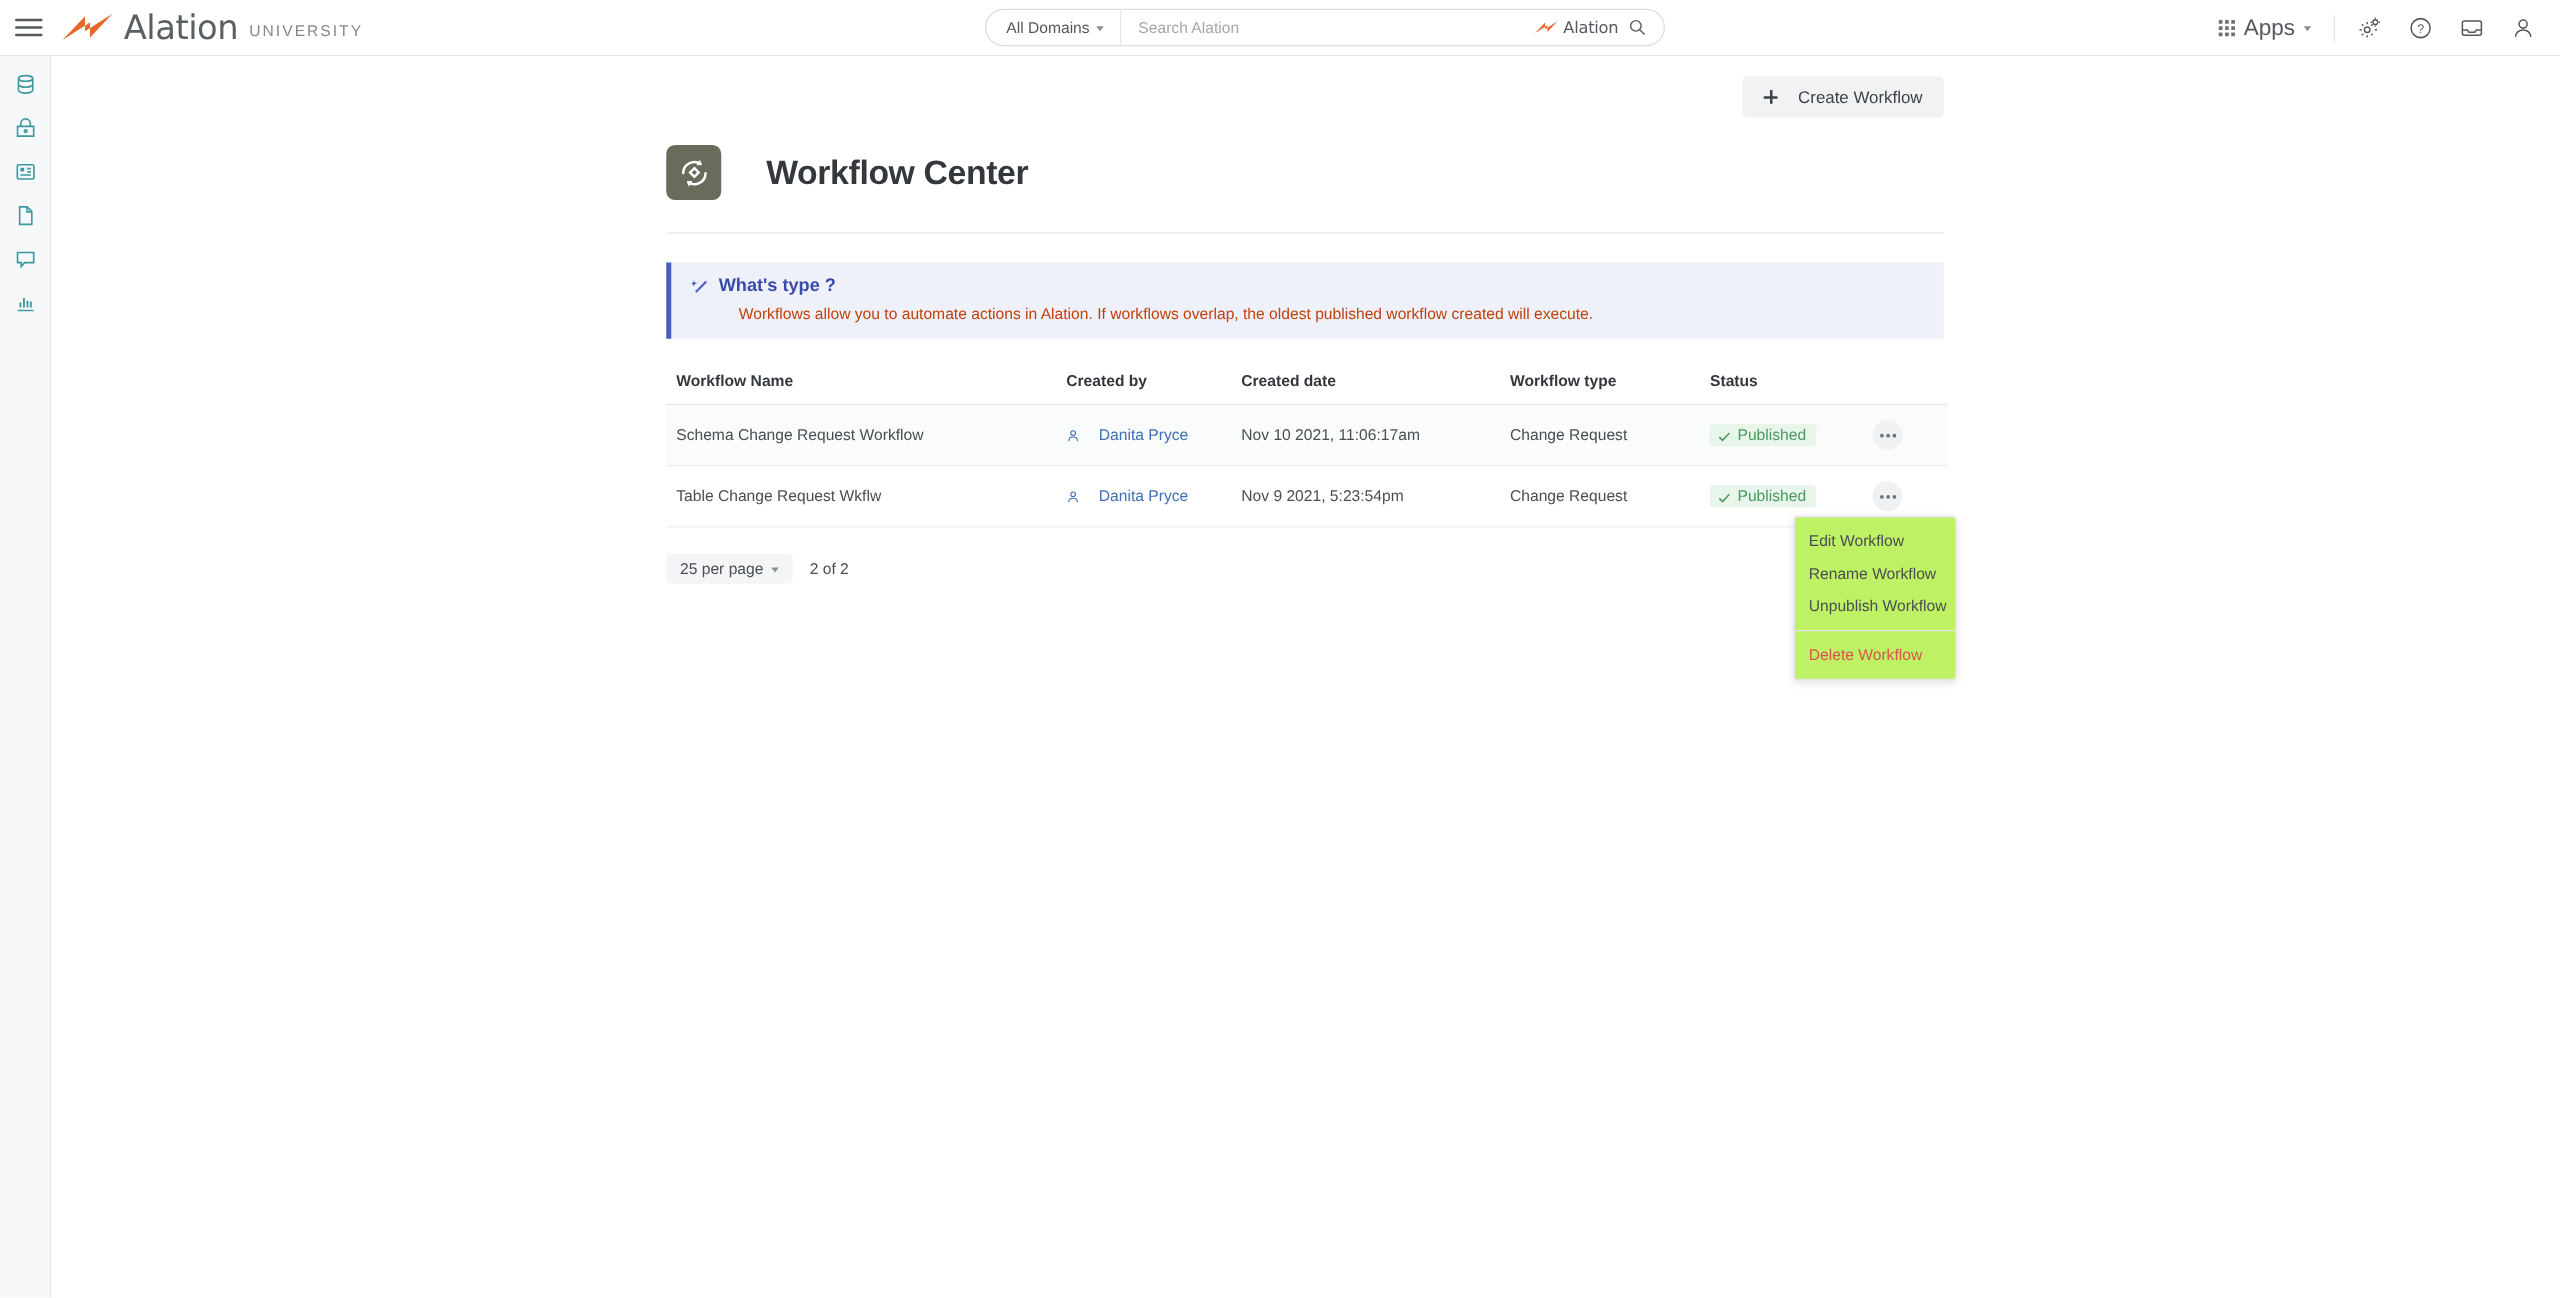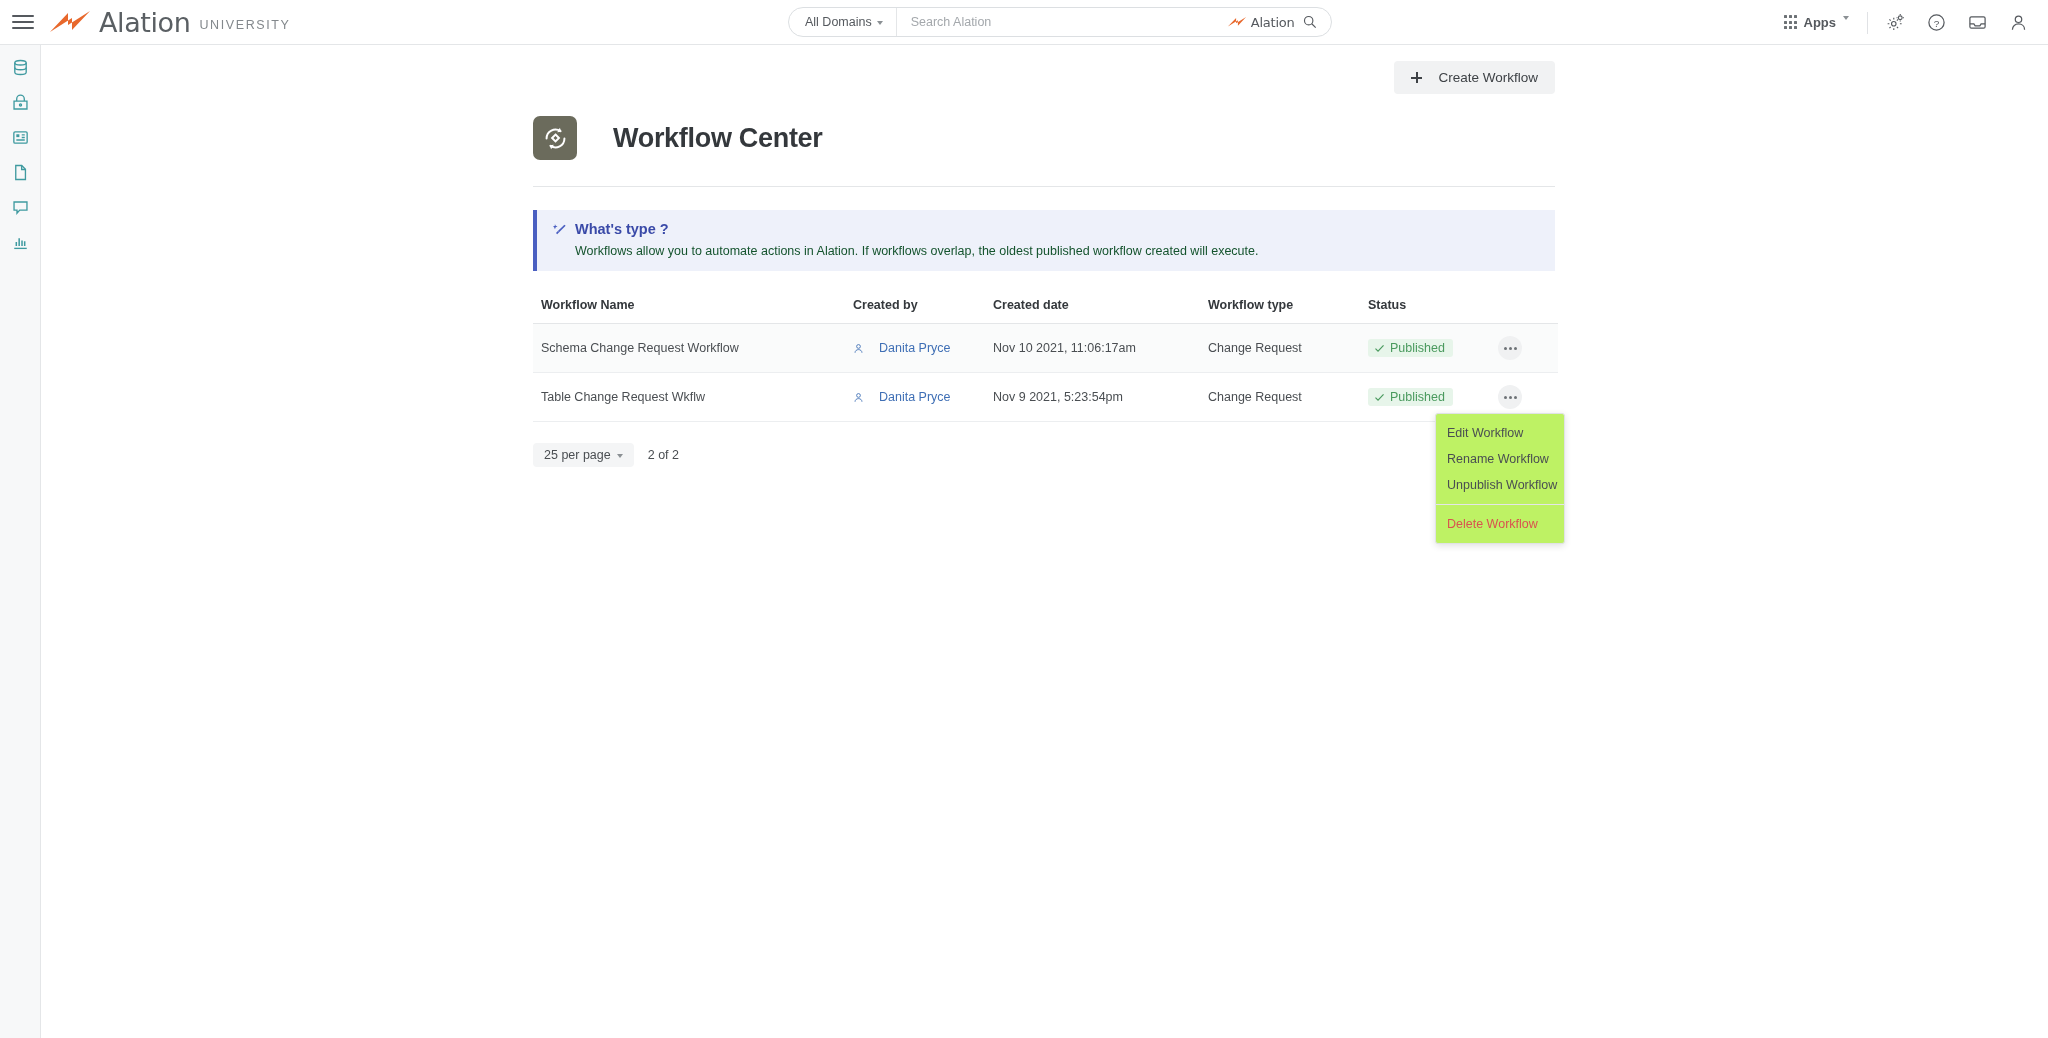--- a/index.html
+++ b/index.html
@@ -62,22 +62,22 @@
   .mini-logo { display: flex; align-items: center; gap: 4px; }
   .mini-logo-text { font-size: 13px; color: #55595e; letter-spacing: -0.2px; font-family: "DejaVu Sans", sans-serif; }
   .icon-btn { cursor: pointer; display: flex; align-items: center; }
 
   
   .topnav-right {
     position: absolute; right: 16px; top: 0; height: 45px;
     display: flex; align-items: center; gap: 0;
   }
   .apps-btn {
-    display: flex; gap: 7px; cursor: pointer;
-    font-size: 13px; color: #55595e; padding-right: 18px; font-weight: bold;
+    display: flex; align-items: center; gap: 7px; cursor: pointer;
+    font-size: 18px; color: #55595e; padding-right: 18px;
   }
   .grid-icon { display: grid; grid-template-columns: repeat(3,3px); gap: 2px; }
   .grid-icon i { width: 3px; height: 3px; background: #6d7276; border-radius: 0.5px; display:block; }
   .nav-divider { width: 1px; height: 22px; background: #e0e2e5; margin-right: 18px; }
   .nav-icon { cursor: pointer; margin-right: 22px; display: flex; align-items: center; }
   .nav-icon:last-child { margin-right: 4px; }
 
   
   .sidebar {
     position: absolute; top: 45px; left: 0;
@@ -121,42 +121,42 @@
   .hr { height: 1px; background: #e4e6e8; margin-top: 26px; }
 
   .banner {
     margin-top: 23px; background: #eef1fa; border-left: 4px solid #4a5fc1;
     padding: 11px 16px 13px 16px;
   }
   .banner-title {
     display: flex; align-items: center; gap: 8px;
     font-size: 14.5px; font-weight: bold; color: #3a4aa8;
   }
-  .banner-text { font-size: 12.5px; color: #14532d; margin-top: 7px; margin-left: 22px; }
+  .banner-text { font-size: 12.5px; color: #c2410c; margin-top: 7px; margin-left: 38px; }
 
   table.wf { width: 100%; border-collapse: collapse; margin-top: 27px; table-layout: fixed; }
   table.wf th {
     text-align: left; font-size: 12.5px; font-weight: bold; color: #34383c;
     padding: 0 0 11px 0; border-bottom: 1px solid #e4e6e8;
   }
   table.wf td {
     font-size: 12.5px; color: #4a4e52; padding: 12px 0; border-bottom: 1px solid #eceef0;
     vertical-align: middle;
   }
   table.wf tr.row-alt td { background: #fafbfb; }
   .col-name { width: 320px; padding-left: 8px !important; }
   .col-by { width: 140px; }
   .col-date { width: 215px; }
   .col-type { width: 160px; }
   .col-status { width: 130px; }
   .col-act { width: 60px; }
   .user-cell { display: flex; align-items: center; gap: 15px; }
   .user-link { color: #3f6fb5; }
   .badge {
-    display: inline-flex; align-items: center; gap: 5px;
+    display: inline-flex; align-items: flex-end; gap: 5px;
     background: #e7f5ea; color: #4a9a5e; border-radius: 3px;
     padding: 2px 8px 2px 6px; font-size: 12.5px;
   }
   .dots-btn {
     width: 24px; height: 24px; border-radius: 50%; background: #f0f1f2;
     display: flex; align-items: center; justify-content: center; gap: 2px;
     cursor: pointer;
   }
   .dots-btn i { width: 3px; height: 3px; border-radius: 50%; background: #6d7276; display: block; }
 

